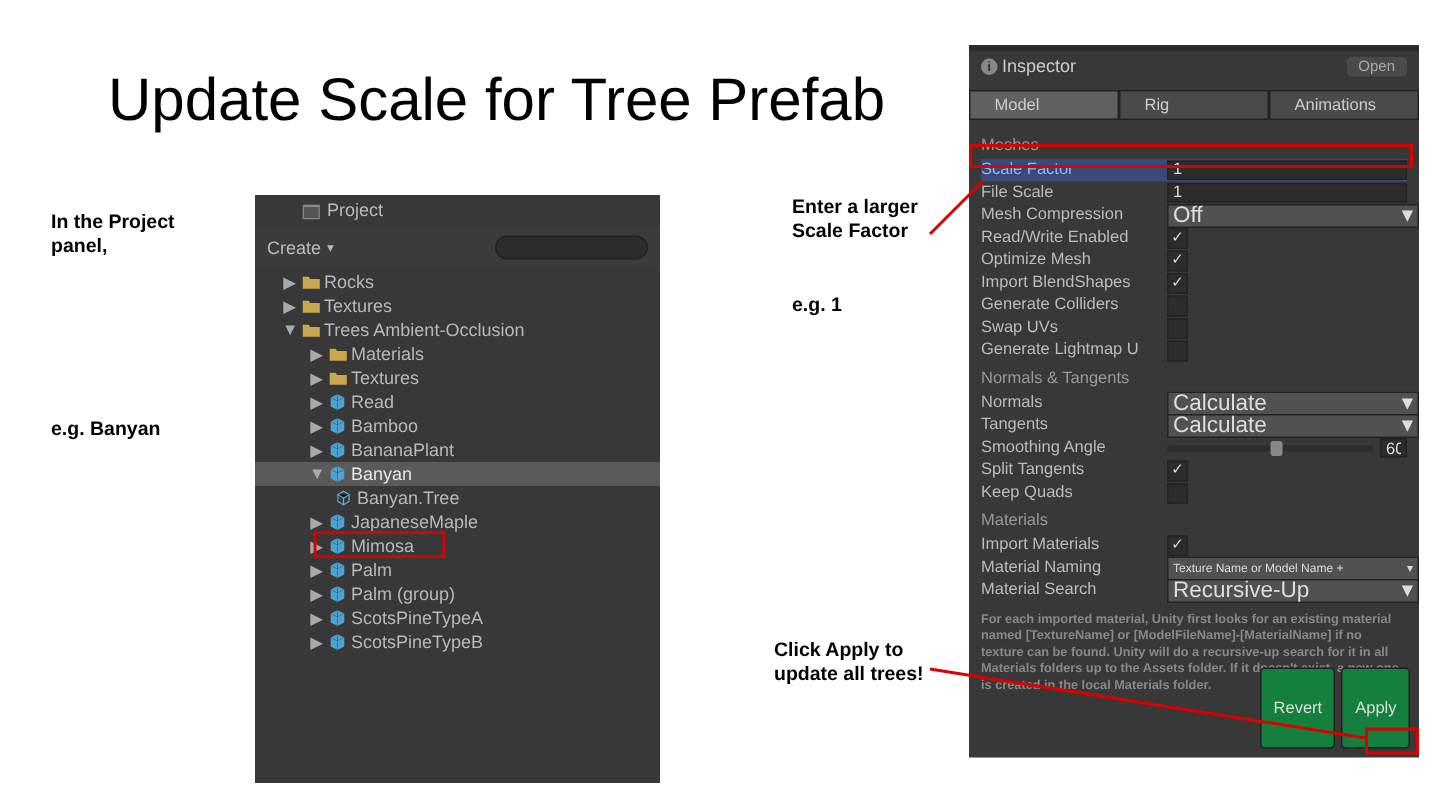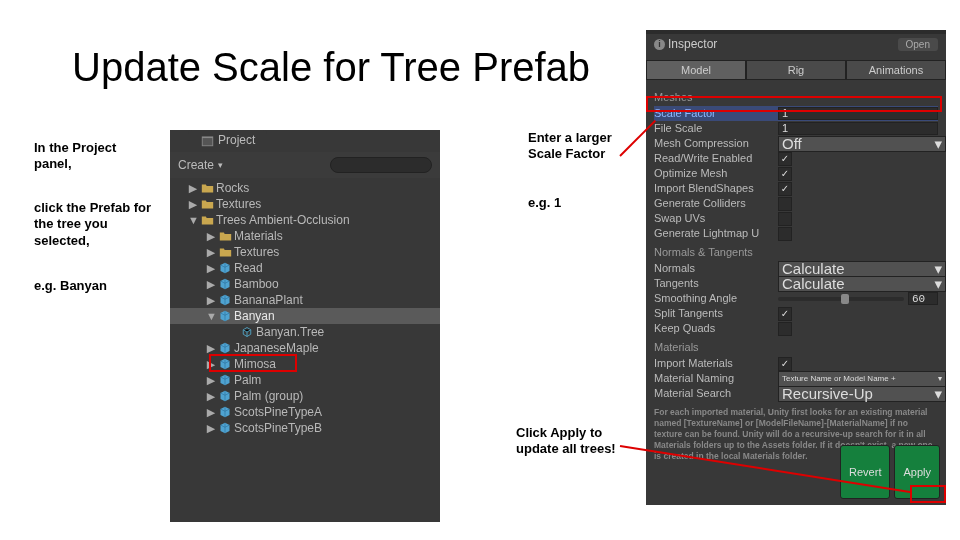--- a/index.html
+++ b/index.html
@@ -24,36 +24,36 @@
 .project-panel{position:absolute;left:170px;top:130px;width:270px;height:392px;background:#383838;font-size:12px;color:#b8b8b8}
 .pp-tab{position:absolute;left:18px;top:0;padding:3px 12px;background:#383838;color:#bbb;border-top-left-radius:4px;border-top-right-radius:4px;display:flex;align-items:center;gap:4px}
 .pp-body{position:absolute;left:0;top:22px;right:0;bottom:0;background:#383838}
 .pp-toolbar{height:20px;padding:3px 8px;display:flex;align-items:center;gap:4px;color:#bbb;background:#3b3b3b}
 .pp-search{margin-left:auto;width:100px;height:14px;background:#2c2c2c;border-radius:8px;border:1px solid #222}
 .tree{padding:2px 0}
 .row{display:flex;align-items:center;height:16px;padding:0 4px;gap:2px;cursor:default}
 .row.sel{background:#5a5a5a;color:#e8e8e8}
 .indent1{padding-left:18px}
 .indent2{padding-left:36px}
-.indent3{padding-left:58px}
+.indent3{padding-left:40px}
 .arrow{width:10px;text-align:center;color:#aaa;font-size:11px}
 .ico{width:14px;height:14px;display:inline-flex;align-items:center;justify-content:center}
 .ico-folder svg{width:13px;height:13px}
 .ico-prefab svg{width:12px;height:12px}
 .ico-mesh svg{width:12px;height:12px}
 .ico-project svg{width:13px;height:13px}
 .row span.label{white-space:nowrap}
 
 
 .inspector{position:absolute;left:646px;top:30px;width:300px;height:475px;background:#383838;font-size:11px;color:#bbb}
 .insp-top{background:#2b2b2b;height:4px}
 .insp-tab{display:flex;align-items:center;gap:3px;padding:3px 8px;background:#383838;color:#ccc;font-size:12px}
 .insp-open{margin-left:auto;font-size:10px;color:#aaa;background:#4a4a4a;padding:1px 8px;border-radius:3px;cursor:pointer}
 .insp-tabs{display:flex;margin:6px 0 4px 0}
-.mtab{flex:1;text-align:center;background:#4a4a4a;color:#ccc;padding:3px 0;border:1px solid #222;font-size:11px;cursor:pointer}
+.mtab{flex:1;background:#4a4a4a;color:#ccc;padding:3px 16px;border:1px solid #222;font-size:11px;cursor:pointer}
 .mtab.active{background:#606060}
 .insp-section{padding:2px 8px;color:#bbb;font-size:11px;line-height:15px}
 .prow{display:flex;align-items:center;height:15px;gap:4px}
 .plabel{flex:0 0 120px;white-space:nowrap}
 .pval{flex:1}
 .pinput{background:#2c2c2c;border:1px solid #222;color:#ddd;padding:0 3px;height:13px;font-size:11px;width:100%;box-sizing:border-box}
 .pselect{background:#515151;border:1px solid #222;color:#ddd;padding:0 3px;height:14px;font-size:15px;width:100%;display:flex;align-items:center;justify-content:space-between;cursor:pointer}
 .chk{width:12px;height:12px;background:#2c2c2c;border:1px solid #222;display:inline-flex;align-items:center;justify-content:center;color:#ddd;font-size:10px;cursor:pointer}
 .sec-h{color:#999;margin-top:4px;margin-bottom:1px;font-size:11px}
 .insp-hint{padding:4px 8px 0 8px;color:#888;font-size:8.5px;line-height:1.3;font-weight:600}
@@ -63,21 +63,20 @@
 .highlight .plabel{color:#8fb8ff}
 .slider{flex:1;height:4px;background:#2c2c2c;border-radius:2px;position:relative}
 .slider::after{content:"";position:absolute;left:50%;top:-3px;width:8px;height:10px;background:#888;border-radius:2px}
 </style>
 </head>
 <body>
 <div class="slide">
 
 <div class="title">Update Scale for Tree Prefab</div>
 <div class="inst inst1">In the Project panel,</div>
-<div class="inst inst2">click the Prefab for the tree you selected,</div>
 <div class="inst inst3">e.g. Banyan</div>
 <div class="inst inst4">Enter a larger Scale Factor</div>
 <div class="inst inst5">e.g. 1</div>
 <div class="inst inst6">Click Apply to update all trees!</div>
 
 <div class="project-panel">
   <div class="pp-tab">
     <span class="ico ico-project">
       <svg viewBox="0 0 16 16">
             <rect x="1" y="3" width="14" height="12" fill="#888"></rect>
@@ -323,21 +322,21 @@
       <div class="pval">
             <div class="pselect">
               <span>Calculate</span>
               <span>▾</span>
             </div>
           </div>
     </div>
     <div class="prow">
       <div class="plabel">Smoothing Angle</div>
       <div class="slider"></div>
-      <input class="pinput" style="width: 30px; font-family: Liberation Mono, monospace;" value="60">
+      <input class="pinput" style="width: 18px;" value="60">
     </div>
     <div class="prow">
           <div class="plabel">Split Tangents</div>
           <div class="chk">✓</div>
         </div>
     <div class="prow">
           <div class="plabel">Keep Quads</div>
           <div class="chk"></div>
         </div>
 

